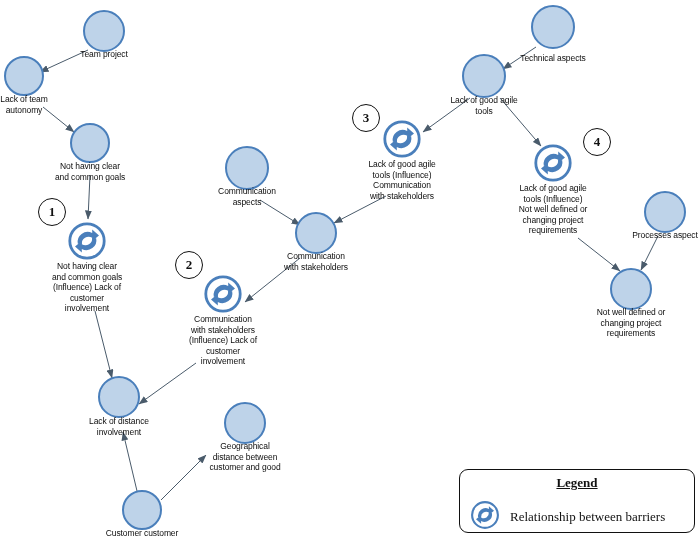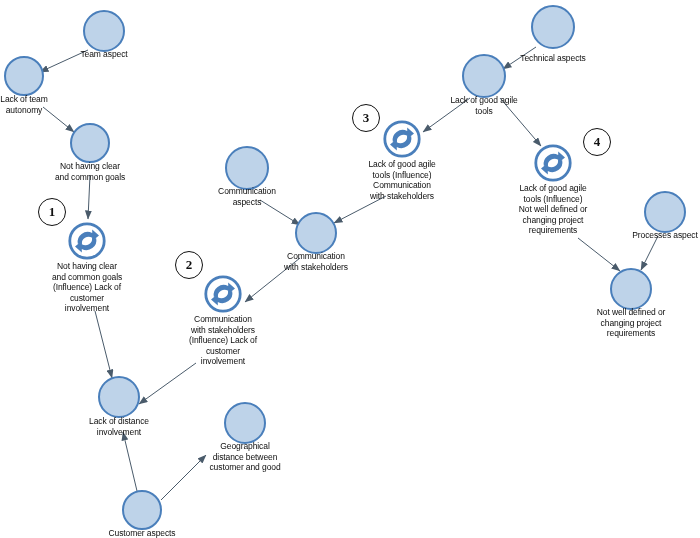--- a/index.html
+++ b/index.html
@@ -152,21 +152,21 @@
         <line x1="578" y1="238" x2="620" y2="271" stroke="#4a5b6b" stroke-width="1" marker-end="url(#arrowhead)"></line>
         <line x1="658" y1="236" x2="641" y2="270" stroke="#4a5b6b" stroke-width="1" marker-end="url(#arrowhead)"></line>
         <line x1="137" y1="491" x2="123" y2="432" stroke="#4a5b6b" stroke-width="1" marker-end="url(#arrowhead)"></line>
         <line x1="161" y1="500" x2="206" y2="455" stroke="#4a5b6b" stroke-width="1" marker-end="url(#arrowhead)"></line>
       </g>
   </svg>
 
   <div id="node-layer">
       <div class="node" style="left: 104px; top: 31px;">
         <div class="disc" style="width: 42px; height: 42px; left: -21px; top: -21px; background: rgb(190, 211, 233); border-color: rgb(74, 127, 187);"></div>
-        <div class="label" style="width: 110px; left: -55px; top: 18px;">Team aspect</div>
+        <div class="label" style="width: 110px; left: -55px; top: 18px;">Team project</div>
       </div>
       <div class="node" style="left: 24px; top: 76px;">
         <div class="disc" style="width: 40px; height: 40px; left: -20px; top: -20px; background: rgb(190, 211, 233); border-color: rgb(74, 127, 187);"></div>
         <div class="label" style="width: 110px; left: -55px; top: 18px;">Lack of team
 autonomy</div>
       </div>
       <div class="node" style="left: 90px; top: 143px;">
         <div class="disc" style="width: 40px; height: 40px; left: -20px; top: -20px; background: rgb(190, 211, 233); border-color: rgb(74, 127, 187);"></div>
         <div class="label" style="width: 120px; left: -60px; top: 18px;">Not having clear
 and common goals</div>
@@ -206,21 +206,21 @@
 involvement</div>
       </div>
       <div class="node" style="left: 245px; top: 423px;">
         <div class="disc" style="width: 42px; height: 42px; left: -21px; top: -21px; background: rgb(190, 211, 233); border-color: rgb(74, 127, 187);"></div>
         <div class="label" style="width: 130px; left: -65px; top: 18px;">Geographical
 distance between
 customer and good</div>
       </div>
       <div class="node" style="left: 142px; top: 510px;">
         <div class="disc" style="width: 40px; height: 40px; left: -20px; top: -20px; background: rgb(190, 211, 233); border-color: rgb(74, 127, 187);"></div>
-        <div class="label" style="width: 126px; left: -63px; top: 18px;">Customer aspects</div>
+        <div class="label" style="width: 126px; left: -63px; top: 18px;">Customer customer</div>
       </div>
     </div>
   <div id="rel-layer">
       <div class="node rel" style="left: 87px; top: 241px;">
         <div class="icon" style="width: 40px; height: 40px; left: -20px; top: -20px;"><svg width="40" height="40" viewBox="0 0 100 100">
             <use href="#relsym"></use>
           </svg></div>
         <div class="label" style="width: 118px; left: -59px; top: 20px;">Not having clear
 and common goals
 (Influence) Lack of
@@ -257,14 +257,25 @@
 requirements</div>
       </div>
     </div>
   <div id="badge-layer">
       <div class="badge" style="left: 38px; top: 198px;">1</div>
       <div class="badge" style="left: 175px; top: 251px;">2</div>
       <div class="badge" style="left: 352px; top: 104px;">3</div>
       <div class="badge" style="left: 583px; top: 128px;">4</div>
     </div>
 
+  <div id="legend">
+    <div class="legend-title">Legend</div>
+    <div class="legend-row">
+      <span class="legend-icon">
+        <svg width="30" height="30" viewBox="0 0 100 100">
+            <use href="#relsym"></use>
+          </svg>
+      </span>
+      <span class="legend-text">Relationship between barriers</span>
+    </div>
+  </div>
 
 </div>
 
 </body></html>

